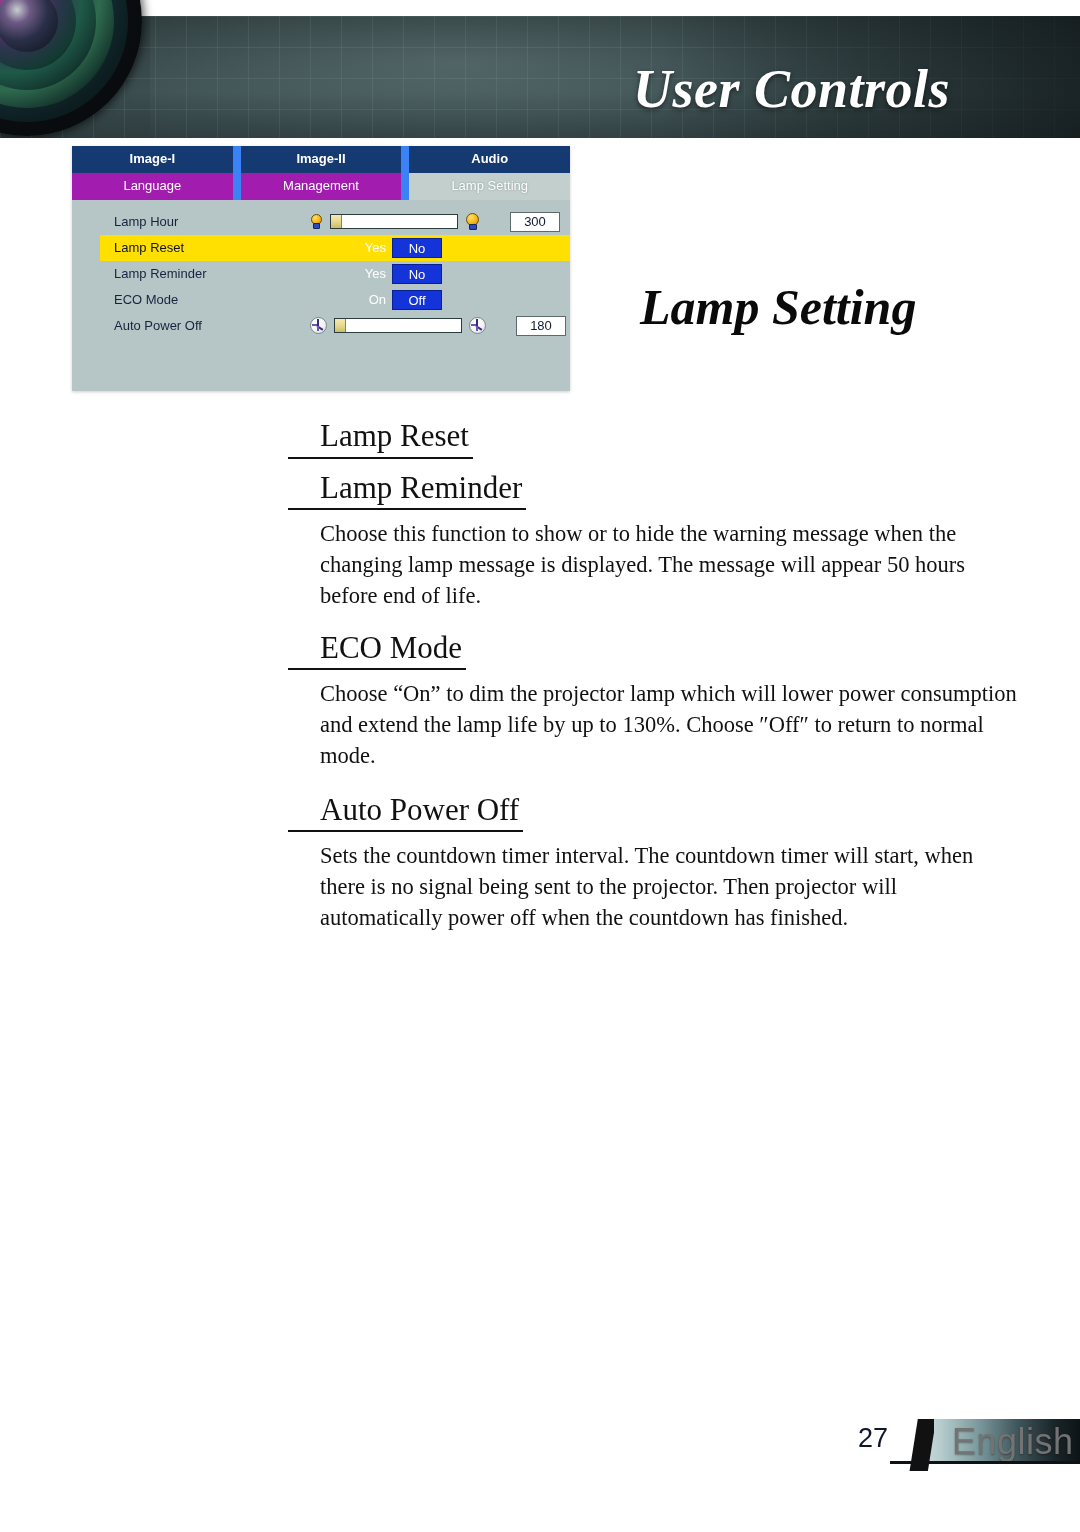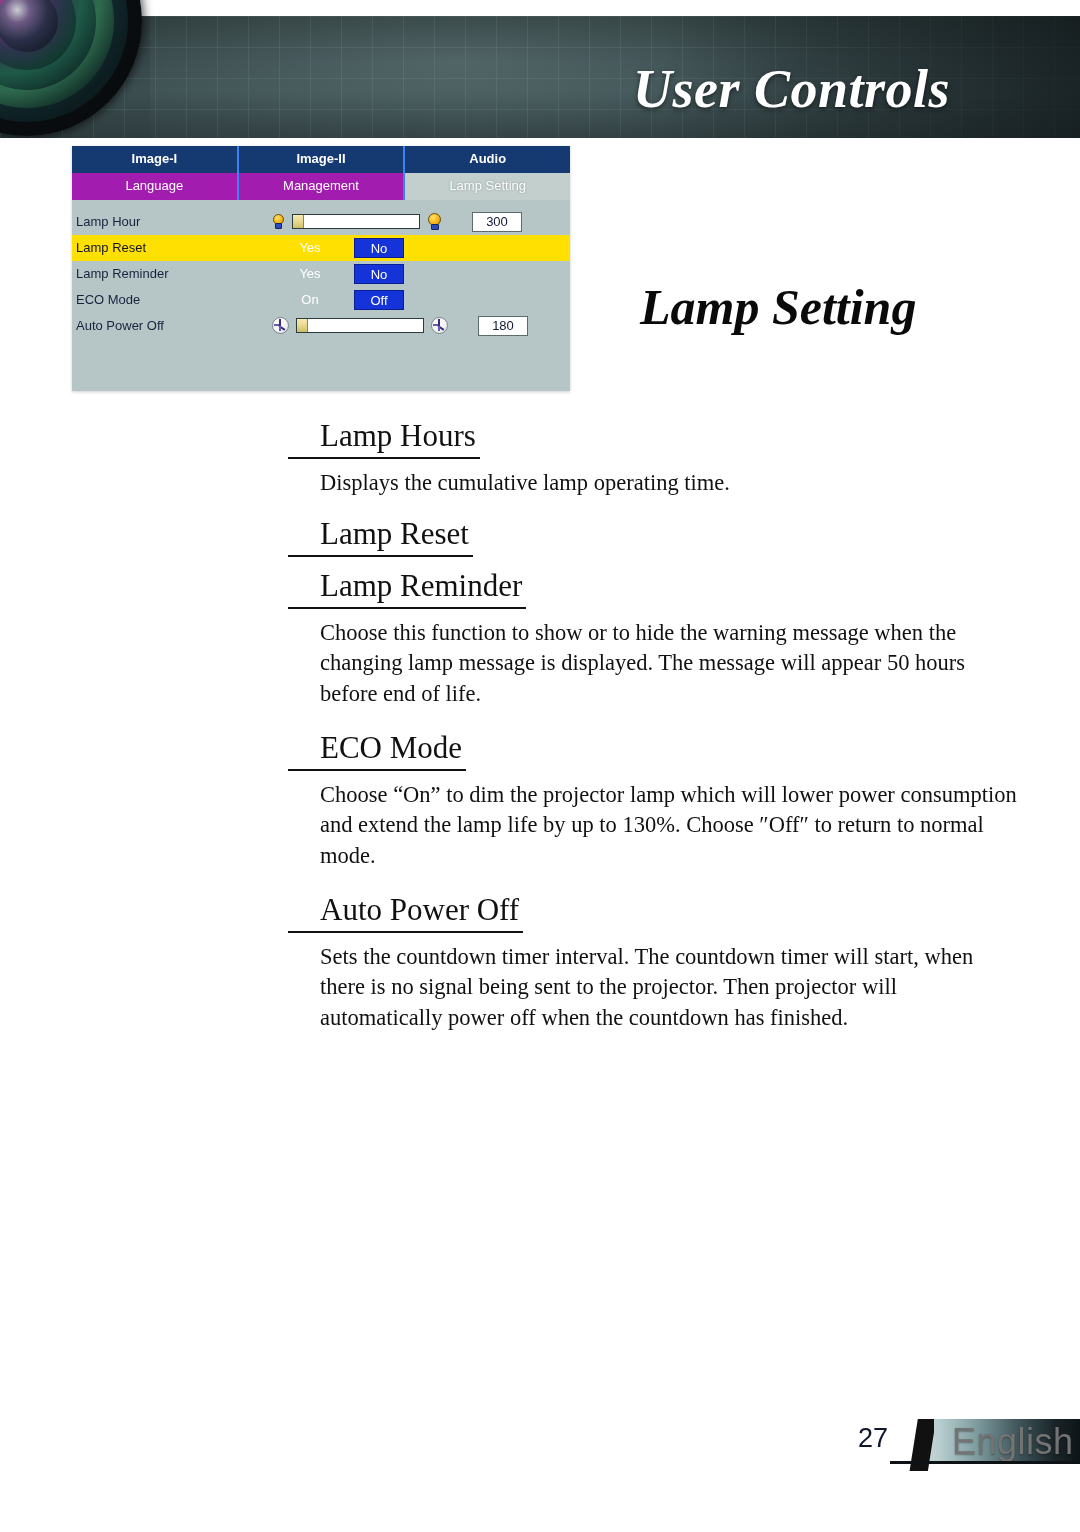--- a/index.html
+++ b/index.html
@@ -119,21 +119,21 @@
     width: 100%;
   }
   .osd-tab {
     flex: 1 1 0;
     background: #153a72;
     color: #ffffff;
     font-size: 13px;
     font-weight: bold;
     text-align: center;
     padding: 6px 0 6px;
-    border-right: 2px solid #3b82f6;
+    border-right: 8px solid #3b82f6;
     box-sizing: border-box;
     line-height: 1.15;
   }
   .osd-tab:last-child { border-right: none; }
   .osd-tab.row2 {
     background: #a21caf;
     font-weight: normal;
   }
   .osd-tab.active {
     background: #c3cfcd;
@@ -144,22 +144,23 @@
   .osd-body {
     padding: 9px 0 0 0;
     min-height: 182px;
     position: relative;
   }
   .osd-row {
     display: flex;
     align-items: center;
     height: 26px;
     position: relative;
-    padding-left: 4px;
-    box-sizing: border-box;
+    padding-left: 14px;
+    box-sizing: border-box;
+    margin-left: 28px;
   }
   .osd-row.highlight { background: #ffe000; }
   .osd-row.highlight .osd-label { color: #10142c; }
   .osd-label {
     font-size: 13px;
     color: #16233f;
     width: 196px;
     flex: 0 0 196px;
     white-space: nowrap;
   }
@@ -245,21 +246,21 @@
     font-size: 13px;
     text-align: center;
     line-height: 18px;
     margin-left: 30px;
   }
 
   .osd-opt-yes {
     font-size: 13px;
     color: #ffffff;
     width: 76px;
-    text-align: center;
+    text-align: right;
     white-space: nowrap;
   }
   .osd-row.highlight .osd-opt-yes { color: #ffffff; }
   .osd-btn {
     width: 50px;
     height: 20px;
     background: #1433d8;
     color: #ffffff;
     font-size: 13px;
     text-align: center;
@@ -488,24 +489,20 @@
       </div>
     </div>
 
   </div>
 </div>
 
 <div class="page-title">Lamp Setting</div>
 
 <div class="content">
 
-  <div class="sec">
-    <div><h2 class="sec-head">Lamp Hours</h2></div>
-    <p class="sec-body">Displays the cumulative lamp operating time.</p>
-  </div>
 
   <div class="sec">
     <div><h2 class="sec-head">Lamp Reset </h2></div>
   </div>
 
   <div class="sec">
     <div><h2 class="sec-head">Lamp Reminder</h2></div>
     <p class="sec-body">Choose this function to show or to hide the warning message when the changing lamp message is displayed. The message will appear 50 hours before end of life.</p>
   </div>
 

